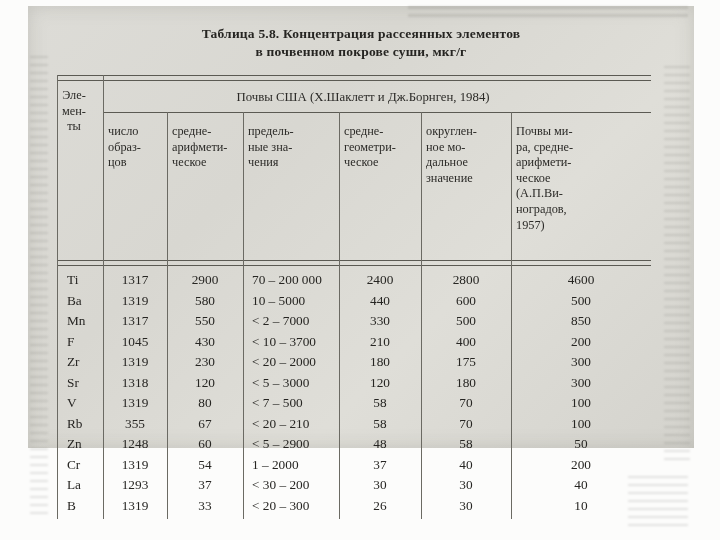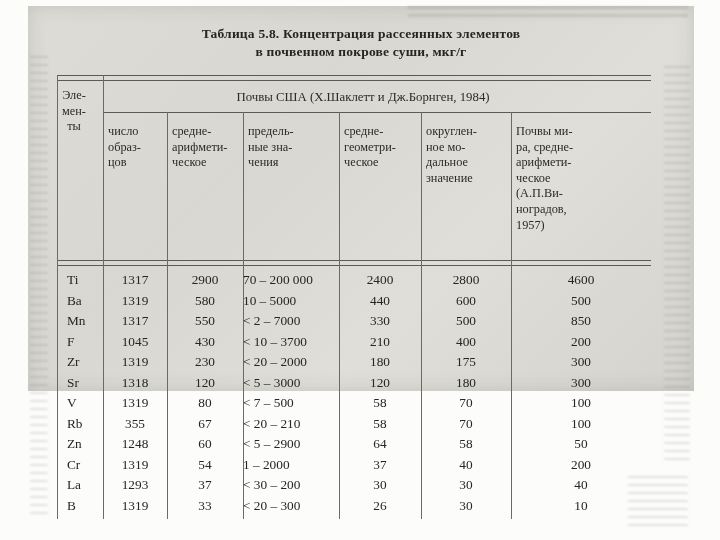--- a/index.html
+++ b/index.html
@@ -3,21 +3,21 @@
 <meta charset="utf-8">
 <style>
   html,body{margin:0;padding:0;}
   body{
     width:720px;height:540px;position:relative;overflow:hidden;
     background:#fcfcfb;
     font-family:"Liberation Serif","DejaVu Serif",serif;
     color:#2e2d2a;
   }
   .page{
-    position:absolute;left:28px;top:6px;width:666px;height:385px;
+    position:absolute;left:28px;top:6px;width:666px;height:442px;
     background:linear-gradient(135deg,#dddcd7 0%,#d8d7d1 35%,#dfded8 65%,#d4d3cd 100%);
     box-shadow:inset 0 0 18px rgba(120,118,110,.25);
   }
   .noise{
     position:absolute;pointer-events:none;
     background:repeating-linear-gradient(to bottom, rgba(95,94,88,.55) 0 2px, transparent 2px 8px);
     filter:blur(1px);opacity:.28;
   }
   .noise.h{background:repeating-linear-gradient(to bottom, rgba(95,94,88,.6) 0 3px, transparent 3px 8px);}
   .title{
@@ -37,21 +37,21 @@
   }
   table.data{
     position:absolute;left:29px;top:264px;width:594px;
     border-collapse:collapse;table-layout:fixed;
   }
   table.data td{
     padding:0;font-size:13.3px;line-height:20.5px;height:20.5px;
     text-align:center;color:#262522;white-space:nowrap;overflow:hidden;
   }
   table.data td.c0{text-align:left;padding-left:10px;}
-  table.data td.c3{text-align:left;}
+  table.data td.c3{text-align:left;padding-left:9px;}
 </style>
 </head>
 <body>
 
 <div class="page">
 
   <div class="noise h" style="left:380px;top:0;width:280px;height:12px;"></div>
   <div class="noise" style="left:636px;top:60px;width:26px;height:400px;"></div>
   <div class="noise" style="left:2px;top:50px;width:18px;height:460px;"></div>
   <div class="noise" style="left:600px;top:470px;width:60px;height:50px;"></div>
@@ -182,21 +182,21 @@
           <td class="c3">&lt; 20 – 210</td>
           <td class="c4">58</td>
           <td class="c5">70</td>
           <td class="c6">100</td>
         </tr>
         <tr>
           <td class="c0">Zn</td>
           <td class="c1">1248</td>
           <td class="c2">60</td>
           <td class="c3">&lt; 5 – 2900</td>
-          <td class="c4">64</td>
+          <td class="c4">48</td>
           <td class="c5">58</td>
           <td class="c6">50</td>
         </tr>
         <tr>
           <td class="c0">Cr</td>
           <td class="c1">1319</td>
           <td class="c2">54</td>
           <td class="c3">1 – 2000</td>
           <td class="c4">37</td>
           <td class="c5">40</td>

